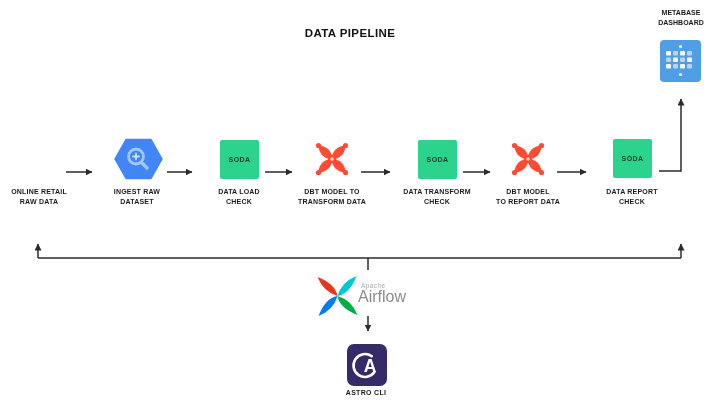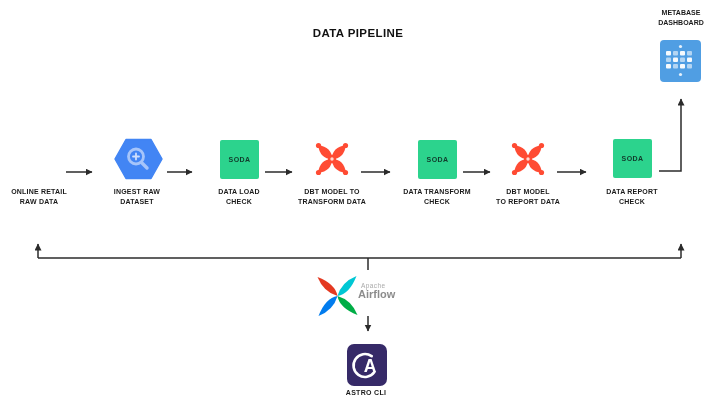--- a/index.html
+++ b/index.html
@@ -6,21 +6,21 @@
   html,body { background:#fff; }
   .canvas {
     position: relative;
     width: 720px; height: 404px;
     background: #fff;
     font-family: "Liberation Sans", sans-serif;
     overflow: hidden;
   }
   .abs { position: absolute; }
   .title {
-    top: 27px; left: 8px; width: 700px;
+    top: 27px; left: 0; width: 700px;
     text-align: center;
     font-size: 11.5px; font-weight: bold;
     letter-spacing: .4px; color: #111;
   }
   .node-label {
     top: 187px; width: 100px;
     text-align: center;
     font-size: 7px; font-weight: bold;
     line-height: 9.5px; letter-spacing: .2px;
     color: #1a1a1a; text-transform: uppercase;
@@ -53,21 +53,21 @@
     top: 389px; left: 316px; width: 100px;
     text-align: center; font-size: 7px; font-weight: bold;
     letter-spacing: .3px; color: #1a1a1a;
   }
   .apache-small {
     top: 282px; left: 361px;
     font-size: 6.5px; color: #A9A9A9; letter-spacing: .4px;
   }
   .airflow-word {
     top: 288px; left: 358px;
-    font-size: 11px; font-weight: bold; color: #8C8C8C; text-align: right;
+    font-size: 16px; font-weight: normal; color: #8C8C8C; text-align: right;
   }
   svg { display: block; }
   .connector-layer { top: 0; left: 0; pointer-events: none; }
 </style>
 </head>
 <body>
 
 <div class="canvas">
 
   <div class="abs title">DATA PIPELINE</div>

